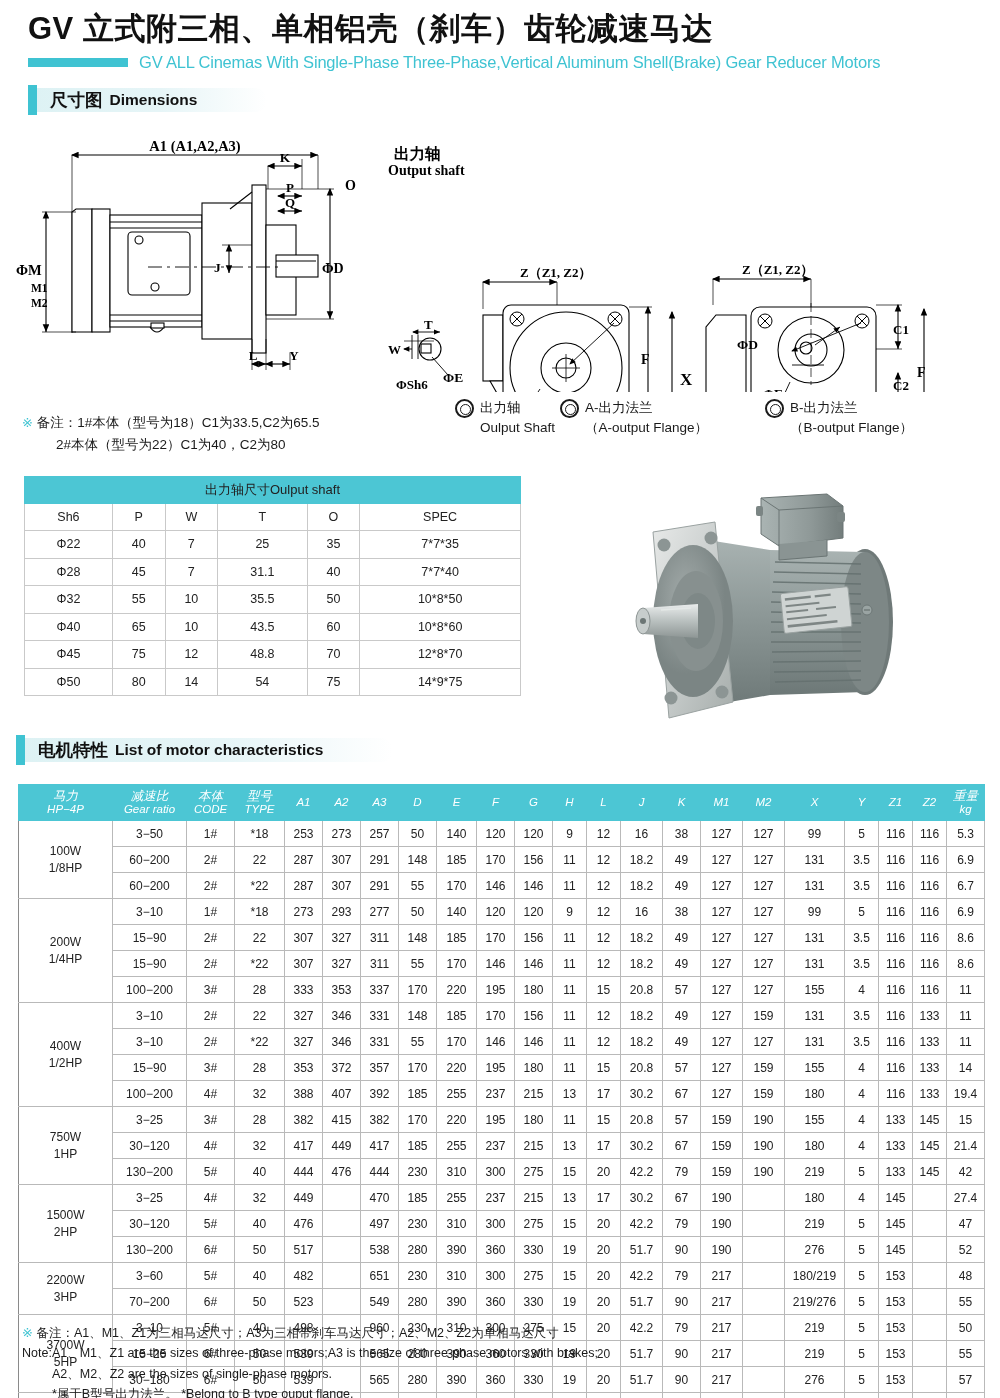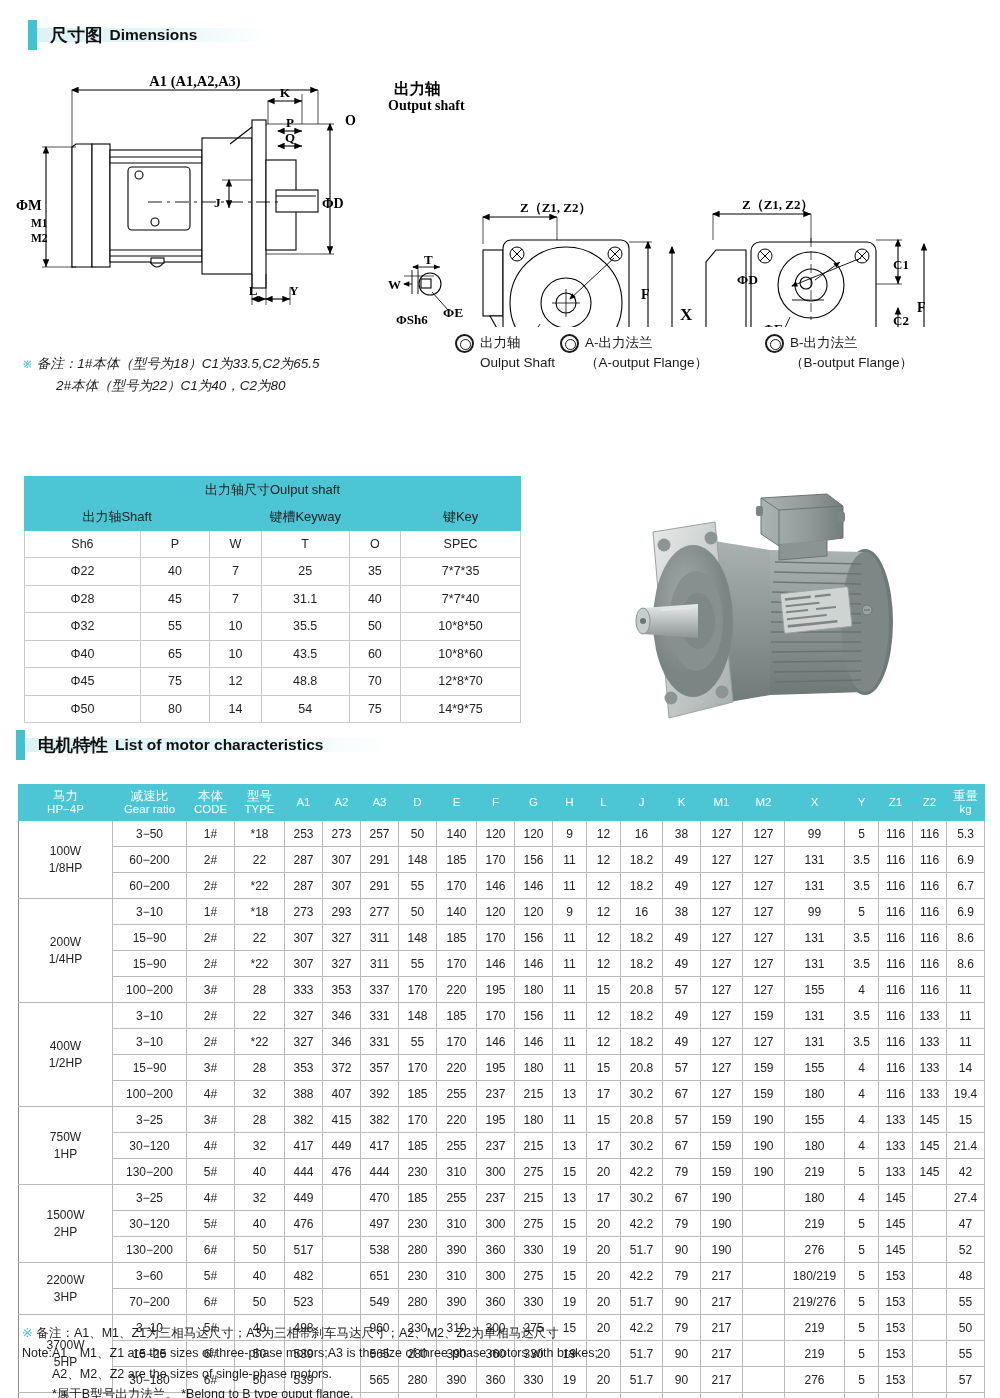--- a/index.html
+++ b/index.html
@@ -22,21 +22,21 @@
   .title-en-row { display:flex; align-items:center; margin-top:7px; }
   .title-bar { width:100px; height:9px; background:#3fc3d2; margin-right:11px; flex:0 0 auto; }
   .title-en { font-size:16.5px; color:#3fc3d2; font-weight:500; letter-spacing:-0.2px; white-space:nowrap; }
 
   
   .section {
     margin:16px 0 0 28px;
     display:inline-flex; align-items:center;
     background:linear-gradient(to right,#ddf2f4 0%,#e6f5f7 55%,rgba(255,255,255,0) 100%);
     border-radius:0 16px 16px 0;
-    height:14px; padding-right:70px;
+    height:24px; padding-right:70px;
     position:relative;
   }
   .section .tab { width:9px; height:30px; background:#3fc3d2; flex:0 0 auto; }
   .section .s-cn { font-size:17.5px; font-weight:bold; margin-left:13px; color:#111; }
   .section .s-en { font-size:15.5px; margin-left:7px; color:#111; font-weight:600; }
 
   
   .diagram-area { position:relative; height:265px; margin-top:8px; }
   .diagram-area svg { position:absolute; top:0; left:0; }
 
@@ -69,21 +69,21 @@
   .shaft-wrap tr.body td { height:27.5px; }
 
   
   .photo { position:absolute; left:565px; top:490px; width:420px; height:250px; }
 
   
   .main-wrap { position:absolute; left:18px; top:784px; width:964px; }
   table.main { border-collapse:collapse; width:100%; table-layout:fixed; }
   table.main th {
     background:#4cc6d4; color:#fff; border:1px solid #4cc6d4;
-    font-size:12.5px; font-weight:normal; height:36px; line-height:1.15; padding:0;
+    font-size:12.5px; font-weight:normal; height:36px; line-height:1.15; padding:0;font-style:italic;
   }
   table.main th .cn { display:block; font-size:12.5px; }
   table.main th .en { display:block; font-size:11.5px; }
   table.main td {
     border:1px solid #b9b9b9; text-align:center; font-size:12px;
     color:#222; height:26px; padding:0; background:#fff;
   }
   table.main td.grp { font-size:12px; line-height:1.35; border-left:1px solid #8a8a8a;margin-left:12px; }
   table.main tr.gstart td { border-top:1.6px solid #6e6e6e; }
   table.main td.hp { white-space:nowrap; }
@@ -93,20 +93,25 @@
   .footer .l { white-space:nowrap; }
   .footer .ind { padding-left:30px; }
 </style>
 </head>
 <body>
 
 
 
 
 <div class="header">
+  <div class="title-cn">GV 立式附三相、单相铝壳（刹车）齿轮减速马达</div>
+  <div class="title-en-row">
+    <div class="title-bar"></div>
+    <div class="title-en">GV ALL Cinemas With Single-Phase Three-Phase,Vertical Aluminum Shell(Brake) Gear Reducer Motors</div>
+  </div>
 </div>
 
 
 <div class="section">
   <div class="tab"></div>
   <div class="s-cn">尺寸图</div>
   <div class="s-en">Dimensions</div>
 </div>
 
 
@@ -312,21 +317,21 @@
     <text x="692" y="310" font-size="13">4－ΦH</text>
     <text x="813" y="341" font-size="13.5" text-anchor="middle" font-family="Liberation Sans, sans-serif">B-出力法蘭</text>
     <text x="813" y="356" font-size="13" text-anchor="middle">&lt;B-Output Flange&gt;</text>
     <text x="783" y="385" font-size="11" text-anchor="middle">49.5MM</text>
   </g>
 </svg>
 </div>
 
 
 <div class="note-row">
-  <div class="note-block" style="left:22px; top:24px;font-style:italic;">
+  <div class="note-block" style="left:22px; top:18px;">
     <div><span class="note-star">※</span>
       <span>备注：1#本体（型号为18）C1为33.5,C2为65.5</span></div>
     <div style="padding-left:34px;"><span>2#本体（型号为22）C1为40，C2为80</span></div>
   </div>
 
   <div class="legend" style="left:455px; top:4px;">
     <div class="ring"></div>
     <div class="ltext">
       <span>出力轴</span>
       <span class="l2">Oulput Shaft</span>
@@ -349,25 +354,20 @@
     </div>
   </div>
 </div>
 
 
 <div class="shaft-wrap">
   <table class="tbl">
     <tbody id="shaft-body">
         <tr>
           <td class="teal" colspan="6">出力轴尺寸Oulput  shaft</td>
-        </tr>
-        <tr>
-          <td class="teal" colspan="2">出力轴Shaft</td>
-          <td class="teal" colspan="3">键槽Keyway</td>
-          <td class="teal">键Key</td>
         </tr>
         <tr>
           <td>Sh6</td>
           <td>P</td>
           <td>W</td>
           <td>T</td>
           <td>O</td>
           <td>SPEC</td>
         </tr>
         <tr class="body">

